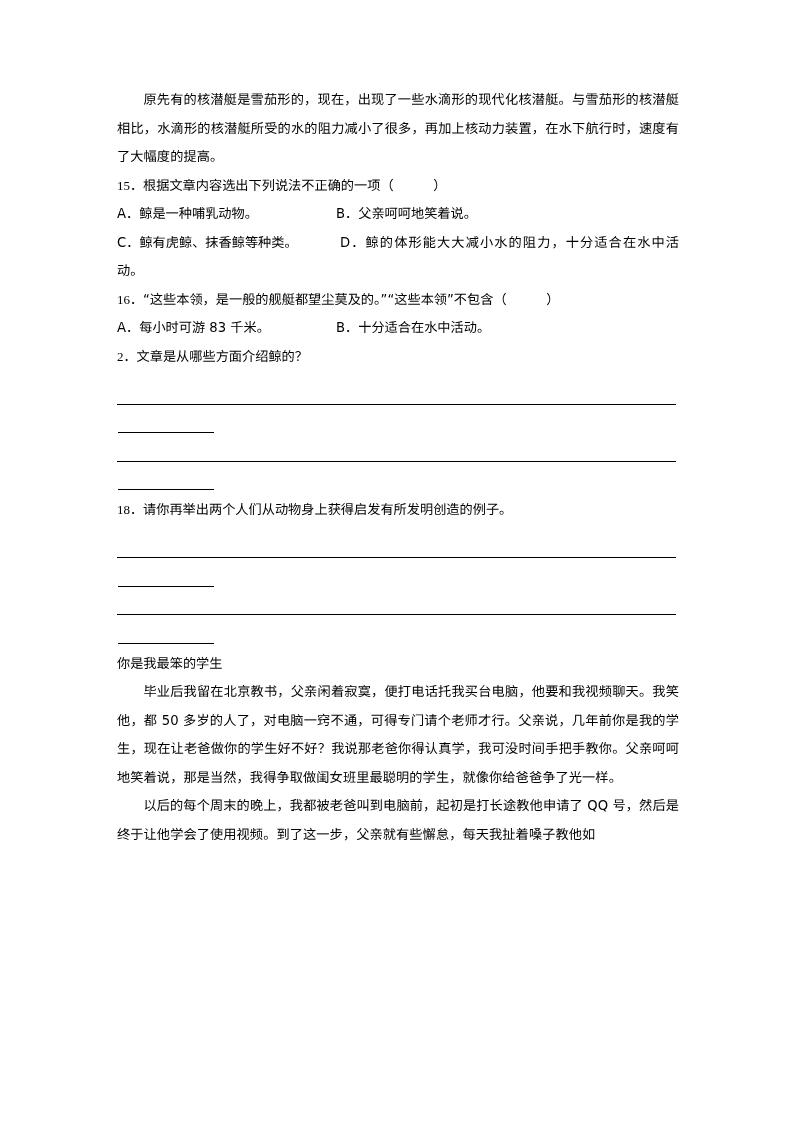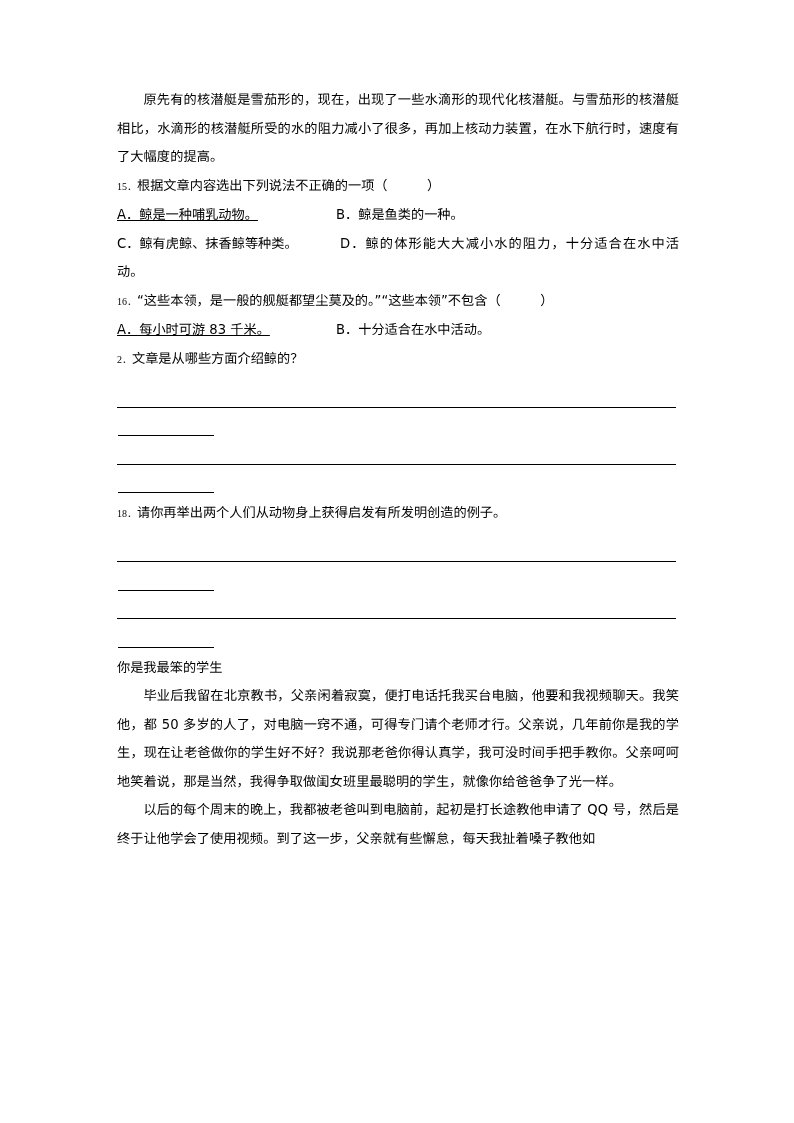--- a/index.html
+++ b/index.html
@@ -62,37 +62,36 @@
     line-height: 28.5px;
     margin: 0;
     position: relative;
     text-align: justify;
     text-justify: inter-ideograph;
   }
   .opt-a {
     display: inline-block;
     width: 219px;
     vertical-align: top;
-    text-decoration: underline;
   }
   .opt-b {
     display: inline-block;
     vertical-align: top;
   }
   .opt-c {
     display: inline-block;
     width: 223px;
     vertical-align: top;
   }
   .opt-d-inline {
     display: inline;
   }
   .num {
     font-family: "Liberation Serif", "DejaVu Serif", serif;
-    font-size: 10px;
+    font-size: 13px;
     text-align: right;
   }
 
   
   .blank-block {
     margin: 0;
     padding: 0;
   }
   .rule-long {
     height: 28.5px;
@@ -141,21 +140,21 @@
 <body>
 
 <div class="page">
   <div class="content">
 
     <p class="para indent">原先有的核潜艇是雪茄形的，现在，出现了一些水滴形的现代化核潜艇。与雪茄形的核潜艇相比，水滴形的核潜艇所受的水的阻力减小了很多，再加上核动力装置，在水下航行时，速度有了大幅度的提高。</p>
 
     <p class="qline"><span class="num">15．</span><span>根据文章内容选出下列说法不正确的一项（　　　）</span></p>
 
     <p class="opt-row">
-      <span class="opt-a">A．鲸是一种哺乳动物。</span><span class="opt-b">B．鲸是鱼类的一种。</span>
+      <span class="opt-a">A．鲸是一种哺乳动物。</span><span class="opt-b">B．父亲呵呵地笑着说。</span>
     </p>
 
     <p class="opt-row">
       <span class="opt-c">C．鲸有虎鲸、抹香鲸等种类。</span><span class="opt-d-inline">D．鲸的体形能大大减小水的阻力，十分适合在水中活动。</span>
     </p>
 
     <p class="qline"><span class="num">16．</span><span>“这些本领，是一般的舰艇都望尘莫及的。”“这些本领”不包含（　　　）</span></p>
 
     <p class="opt-row">
       <span class="opt-a">A．每小时可游 83 千米。</span><span class="opt-b">B．十分适合在水中活动。</span>

